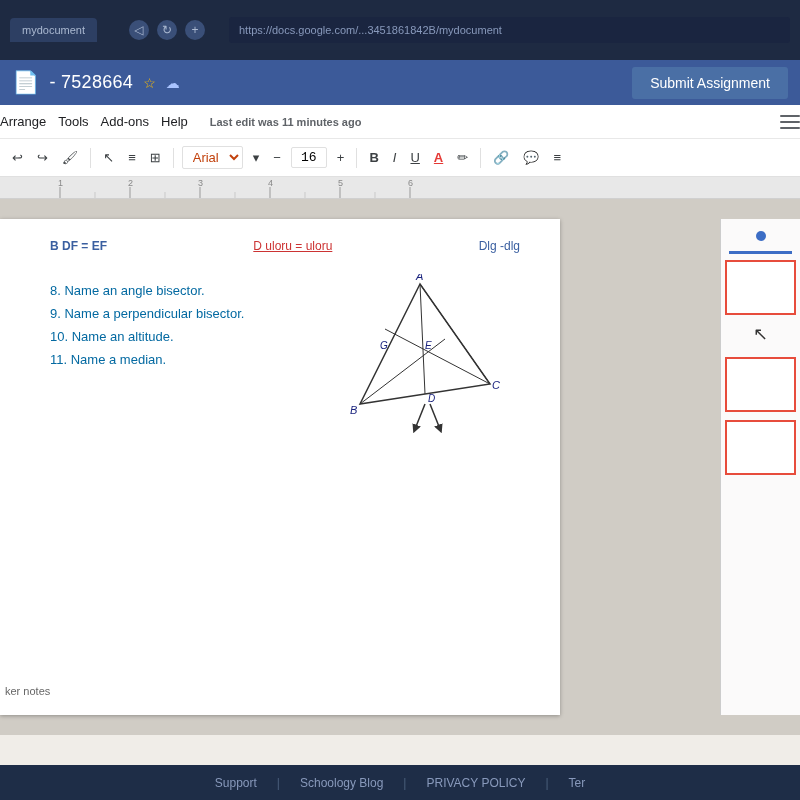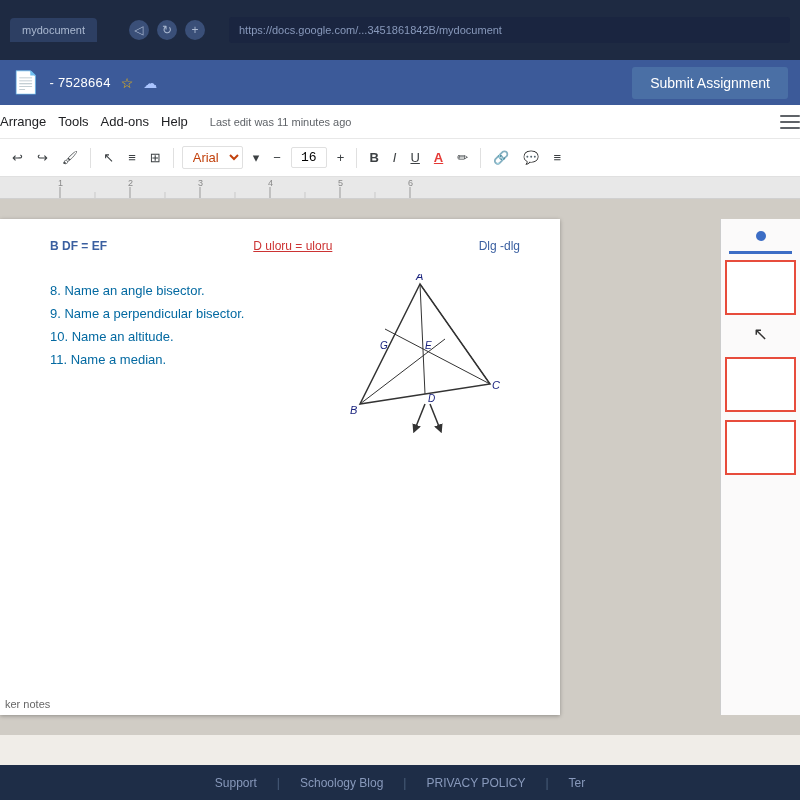--- a/index.html
+++ b/index.html
@@ -70,21 +70,21 @@
       justify-content: space-between;
       padding: 0 12px;
     }
     .app-bar-left {
       display: flex;
       align-items: center;
       gap: 10px;
     }
     .app-bar-title {
       color: #ffffff;
-      font-size: 13px;
+      font-size: 18px;
       font-weight: 400;
       letter-spacing: 0.3px;
     }
     .submit-btn {
       background: #4a6fa5;
       color: #ffffff;
       border: none;
       padding: 8px 18px;
       font-size: 14px;
       font-weight: 500;
@@ -108,20 +108,21 @@
       border-bottom: 1px solid #e8e8e8;
     }
     .star-icon {
       color: #fbbc04;
       font-size: 14px;
     }
     .last-edit {
       color: #5f6368;
       font-size: 11px;
       margin-left: 10px;
+      font-weight: bold;
     }
     .menu-item {
       font-size: 13px;
       color: #202124;
       cursor: pointer;
     }
     .hamburger-icon {
       width: 20px;
       height: 14px;
       display: flex;
@@ -440,21 +441,21 @@
 
             <text x="76" y="6" font-size="11" fill="#1a237e" font-style="italic">A</text>
             <text x="10" y="140" font-size="11" fill="#1a237e" font-style="italic">B</text>
             <text x="152" y="115" font-size="11" fill="#1a237e" font-style="italic">C</text>
             <text x="85" y="75" font-size="10" fill="#1a237e" font-style="italic">E</text>
             <text x="40" y="75" font-size="10" fill="#1a237e" font-style="italic">G</text>
             <text x="88" y="128" font-size="10" fill="#1a237e" font-style="italic">D</text>
           </svg>
         </div>
 
-        <div style="position:absolute;bottom:5px;left:5px;font-size:11px;color:#666;">ker notes</div>
+        <div style="position:absolute;bottom:18px;left:5px;font-size:11px;color:#666;">ker notes</div>
       </div>
 
       <div class="right-panel">
         <div class="panel-dot"></div>
         <div class="panel-line"></div>
         <div class="panel-box"></div>
         <div style="font-size:18px;text-align:center;color:#333;margin:4px 0;">↖</div>
         <div class="panel-box" style="border-color:#e74c3c;margin-top:4px;"></div>
         <div class="panel-box" style="border-color:#e74c3c;margin-top:4px;"></div>
       </div>

